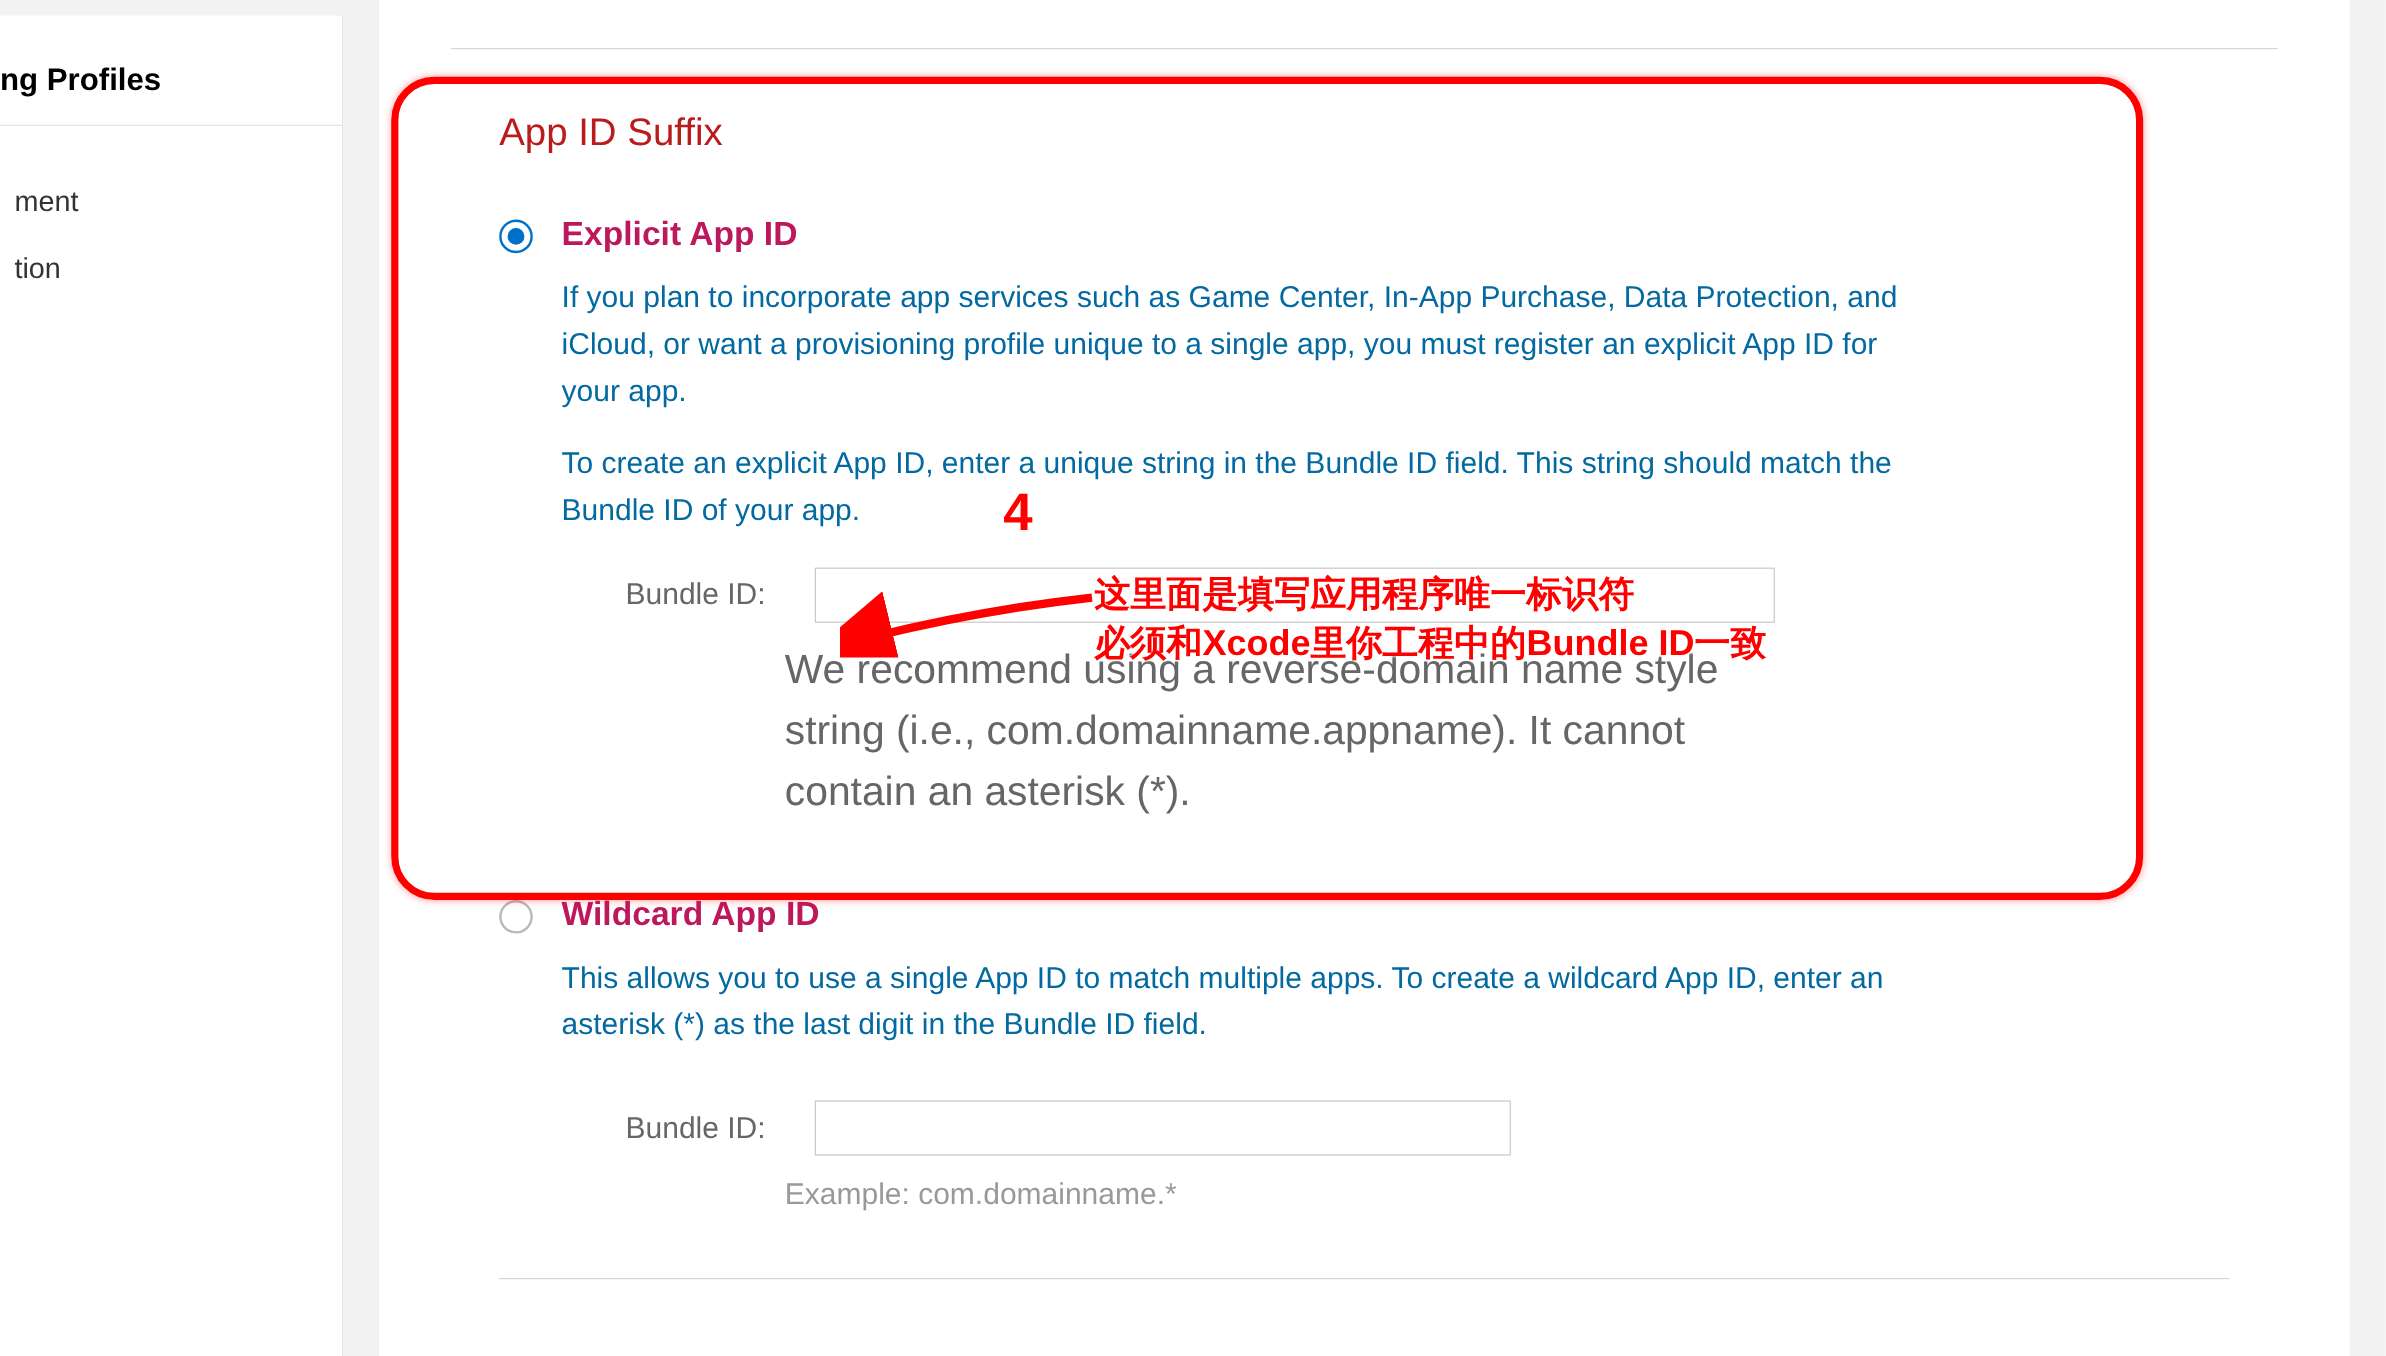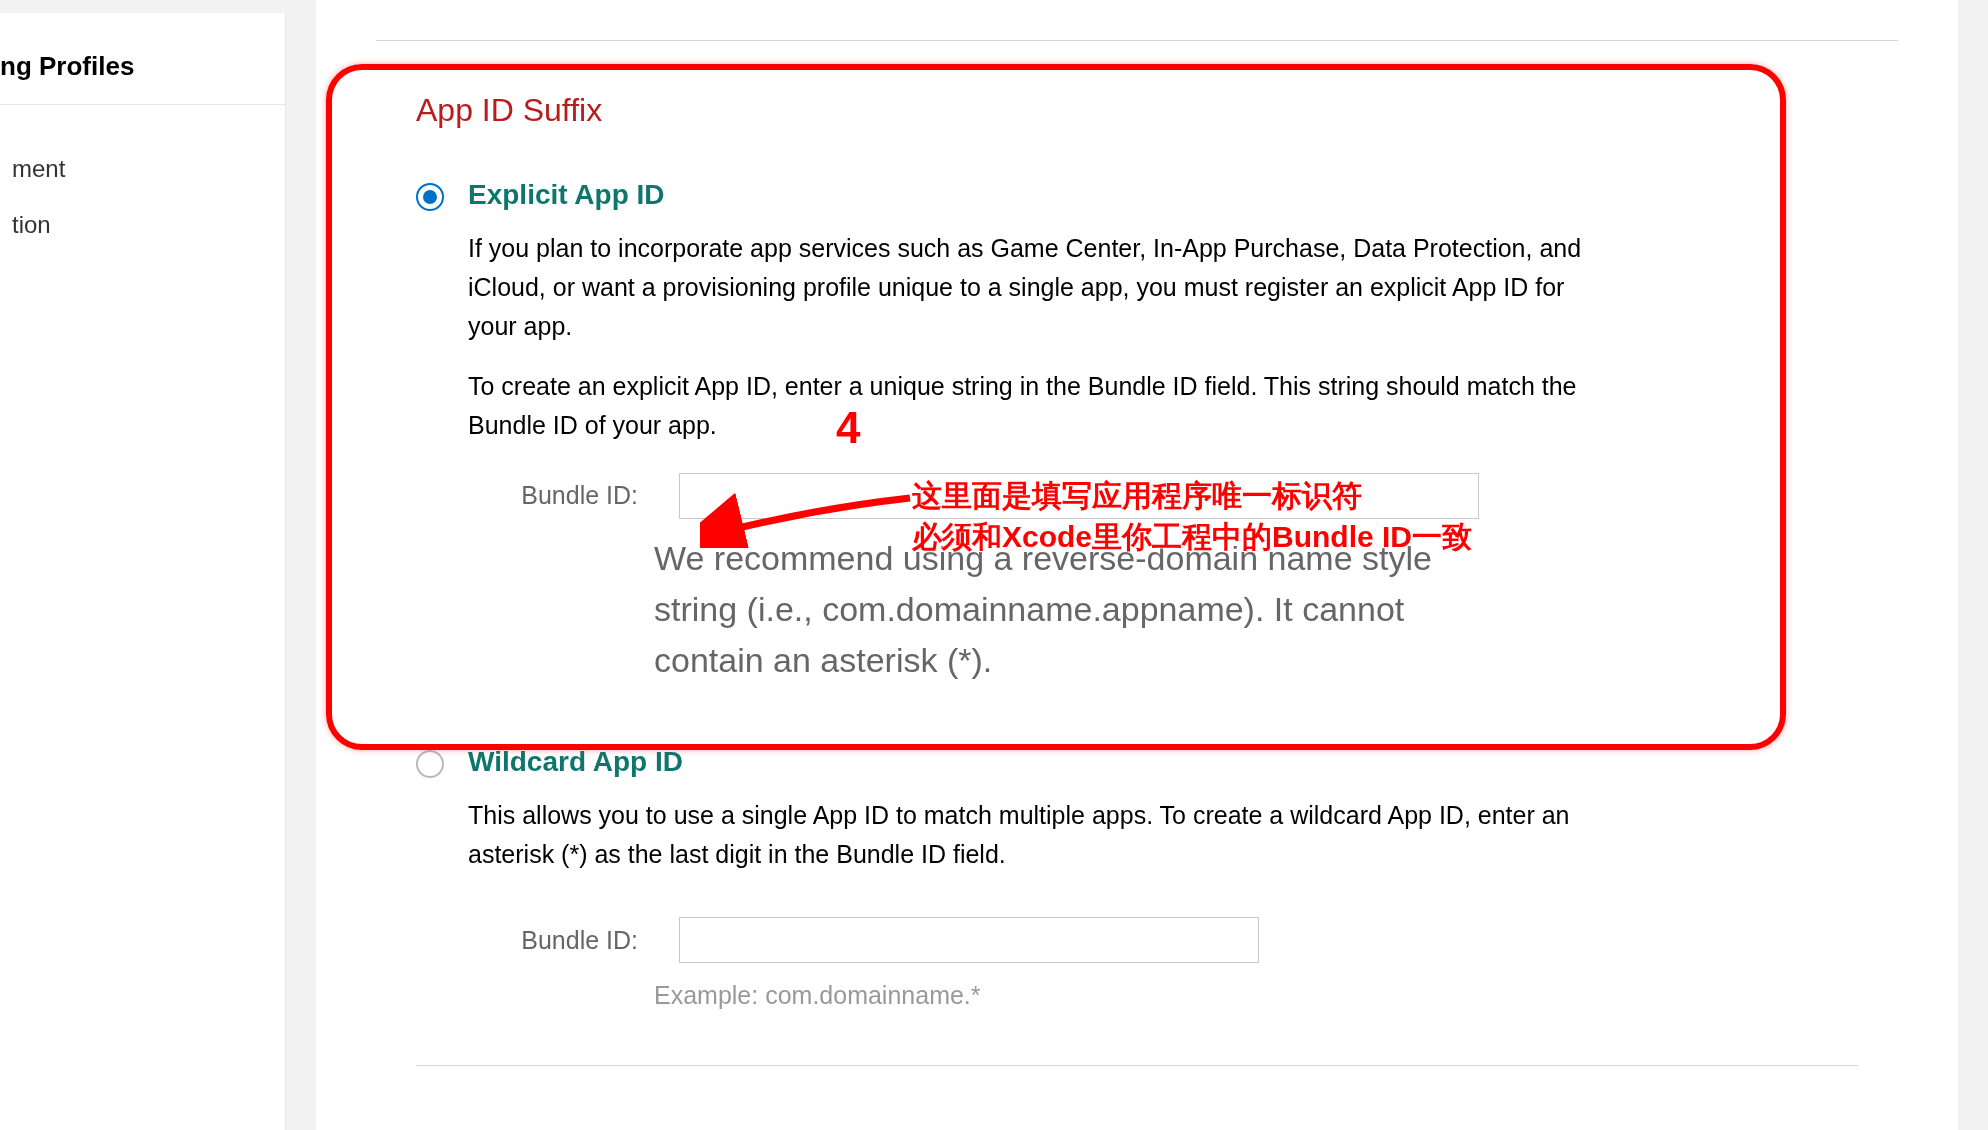--- a/index.html
+++ b/index.html
@@ -135,27 +135,27 @@
       display: block;
     }
 
     .radio-content {
       flex: 1;
     }
 
     .radio-title {
       font-size: 28px;
       font-weight: 700;
-      color: #0f766e;
+      color: #be185d;
       margin-bottom: 18px;
     }
 
     .radio-desc {
       font-size: 25px;
-      color: #000000;
+      color: #0369a1;
       line-height: 1.55;
       max-width: 1140px;
     }
 
     .radio-desc p {
       margin-bottom: 22px;
     }
 
     .form-row {
       display: flex;

